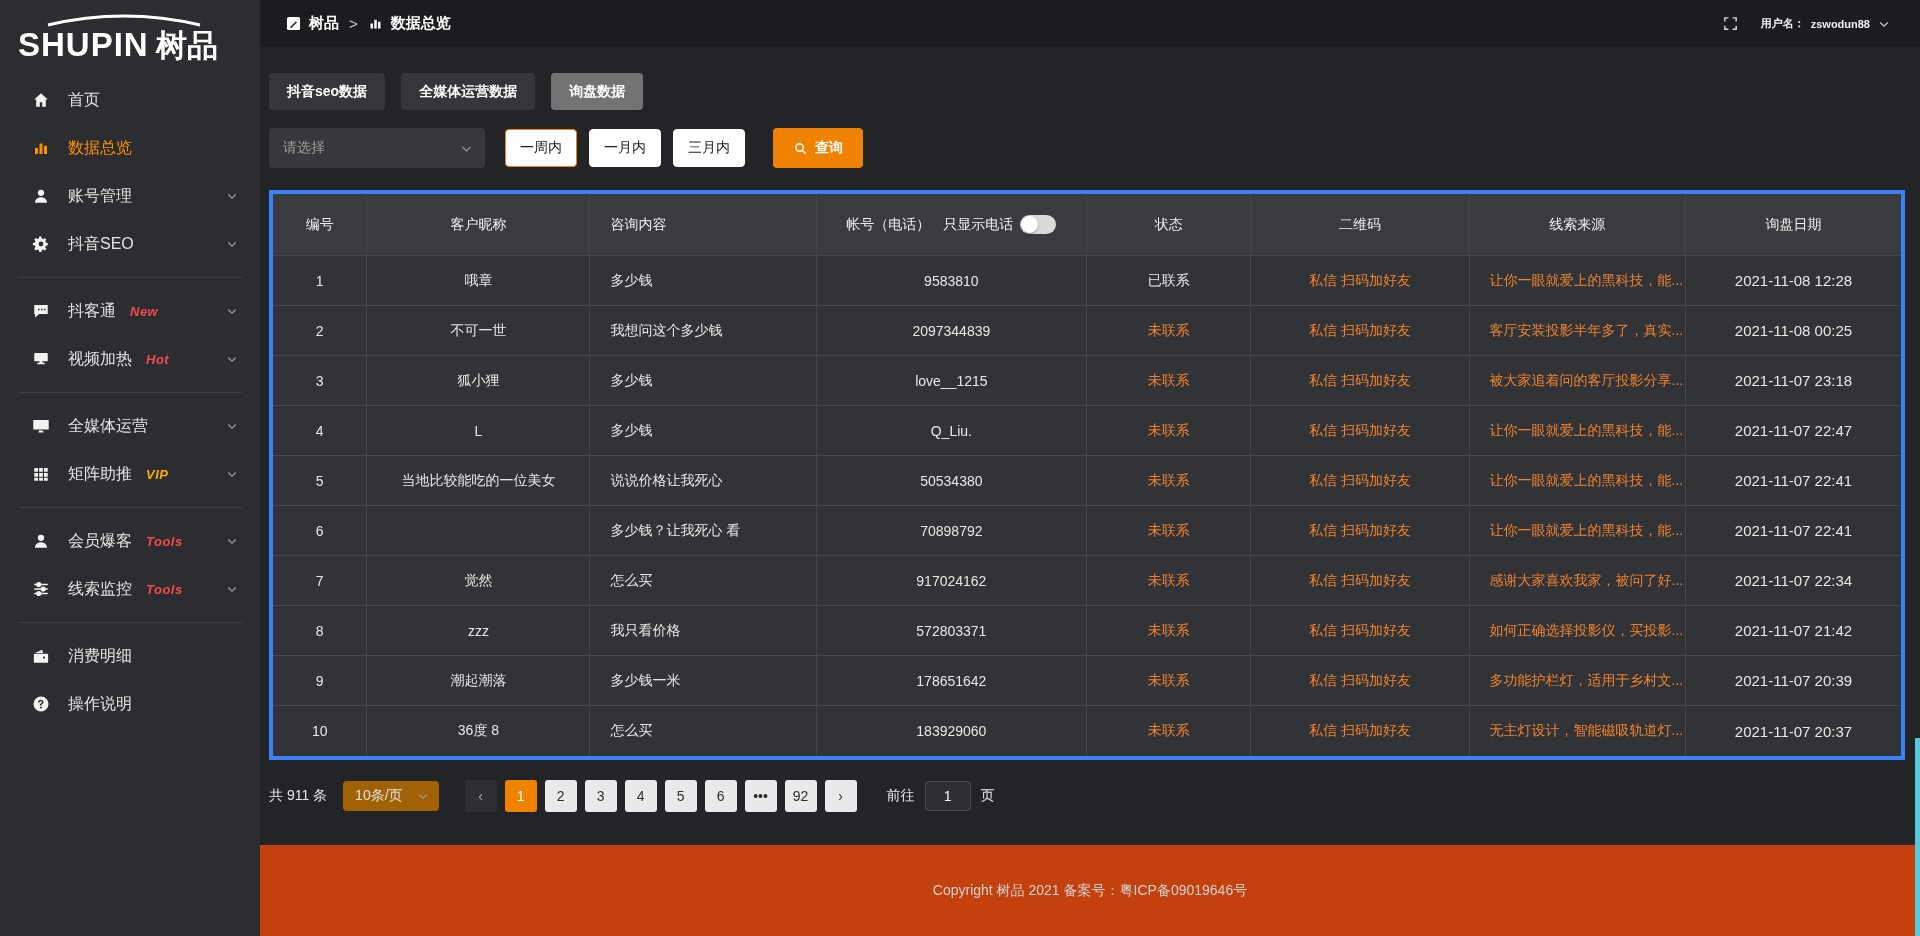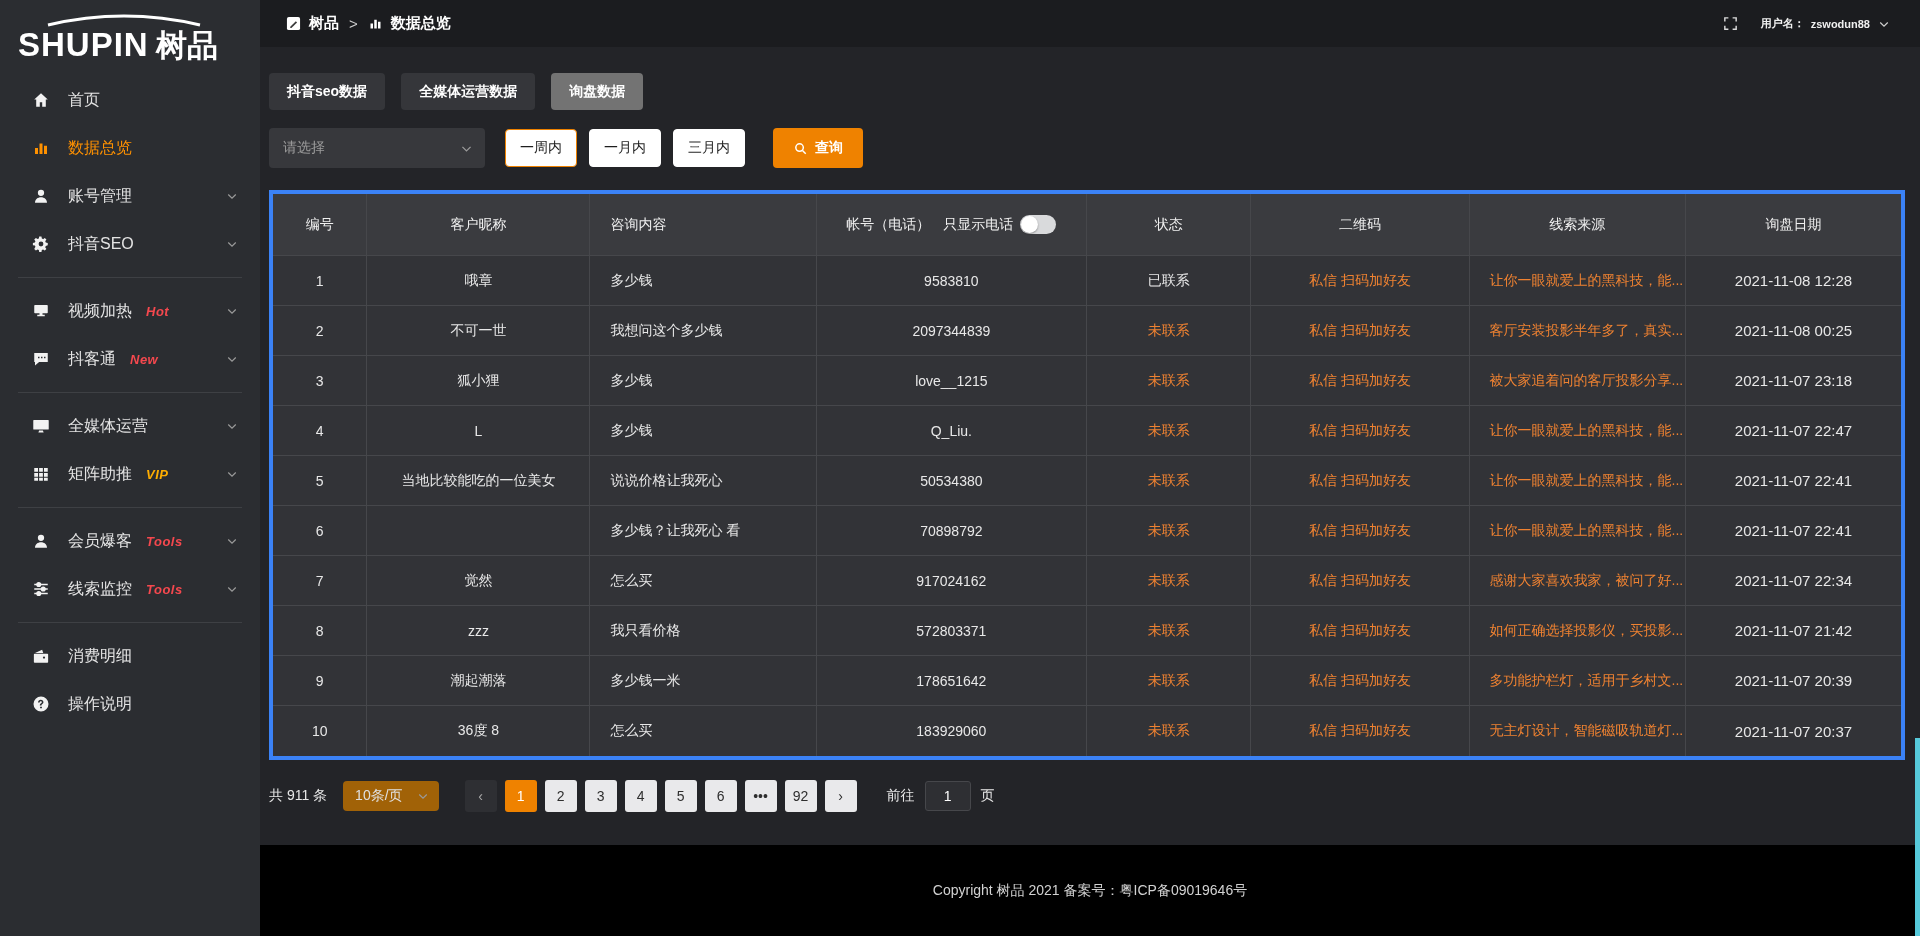--- a/index.html
+++ b/index.html
@@ -79,21 +79,21 @@
   .pages { display:flex; align-items:center; gap:8px; margin-left:26px; }
   .pg { width:32px; height:32px; border:none; border-radius:3px; background:#e9e9eb; color:#2e2e2e;
     font-size:14px; cursor:pointer; display:flex; align-items:center; justify-content:center;
     font-family:inherit; }
   .pg.dark { background:#2e2f33; color:#aaa; }
   .pg.active { background:#ef8200; color:#fff; }
   .goto { display:flex; align-items:center; gap:10px; margin-left:30px; color:#e8e8e8; }
   .goto input { width:46px; height:30px; background:#2e2f33; border:1px solid #46474b;
     border-radius:3px; color:#fff; text-align:center; font-size:14px; font-family:inherit; }
   
-  .footer { height:91px; background:#000000; display:flex; align-items:center; justify-content:center;
+  .footer { height:91px; background:#c2410c; display:flex; align-items:center; justify-content:center;
     font-size:14px; color:#d2d2d2; flex-shrink:0; }
   .scroll-thumb { position:absolute; right:0; bottom:0; width:5px; height:198px; background:#56c9da; }
 </style>
 </head>
 <body>
 
 <div class="app">
 
   <aside class="sidebar">
     <div class="logo">
@@ -143,39 +143,39 @@
           <span class="s-chev">
             <svg viewBox="0 0 16 16" width="12" height="12">
               <path fill="none" stroke="currentColor" stroke-width="1.6" d="M3 6l5 5 5-5"></path>
             </svg>
           </span>
         </div>
         <div class="side-divider"></div>
         <div class="side-item">
           <span class="s-icon">
             <svg viewBox="0 0 24 24" width="18" height="18">
+              <path fill="currentColor" fill-rule="evenodd" d="M3 4h18v12H9.5L4 20.5V16H3zm5 5h2v2H8zm4 0h2v2h-2zm4 0h2v2h-2z"></path>
+            </svg>
+          </span>
+          <span class="s-label">抖客通</span>
+          <span class="s-badge" style="color: rgb(245, 72, 78);">New</span>
+          <span class="s-chev">
+            <svg viewBox="0 0 16 16" width="12" height="12">
+              <path fill="none" stroke="currentColor" stroke-width="1.6" d="M3 6l5 5 5-5"></path>
+            </svg>
+          </span>
+        </div>
+        <div class="side-item">
+          <span class="s-icon">
+            <svg viewBox="0 0 24 24" width="18" height="18">
               <path fill="currentColor" d="M4 4h16a1 1 0 011 1v9a1 1 0 01-1 1h-6v2h3v2H7v-2h3v-2H4a1 1 0 01-1-1V5a1 1 0 011-1z"></path>
             </svg>
           </span>
           <span class="s-label">视频加热</span>
           <span class="s-badge" style="color: rgb(245, 72, 78);">Hot</span>
-          <span class="s-chev">
-            <svg viewBox="0 0 16 16" width="12" height="12">
-              <path fill="none" stroke="currentColor" stroke-width="1.6" d="M3 6l5 5 5-5"></path>
-            </svg>
-          </span>
-        </div>
-        <div class="side-item">
-          <span class="s-icon">
-            <svg viewBox="0 0 24 24" width="18" height="18">
-              <path fill="currentColor" fill-rule="evenodd" d="M3 4h18v12H9.5L4 20.5V16H3zm5 5h2v2H8zm4 0h2v2h-2zm4 0h2v2h-2z"></path>
-            </svg>
-          </span>
-          <span class="s-label">抖客通</span>
-          <span class="s-badge" style="color: rgb(245, 72, 78);">New</span>
           <span class="s-chev">
             <svg viewBox="0 0 16 16" width="12" height="12">
               <path fill="none" stroke="currentColor" stroke-width="1.6" d="M3 6l5 5 5-5"></path>
             </svg>
           </span>
         </div>
         <div class="side-divider"></div>
         <div class="side-item">
           <span class="s-icon">
             <svg viewBox="0 0 24 24" width="18" height="18">

